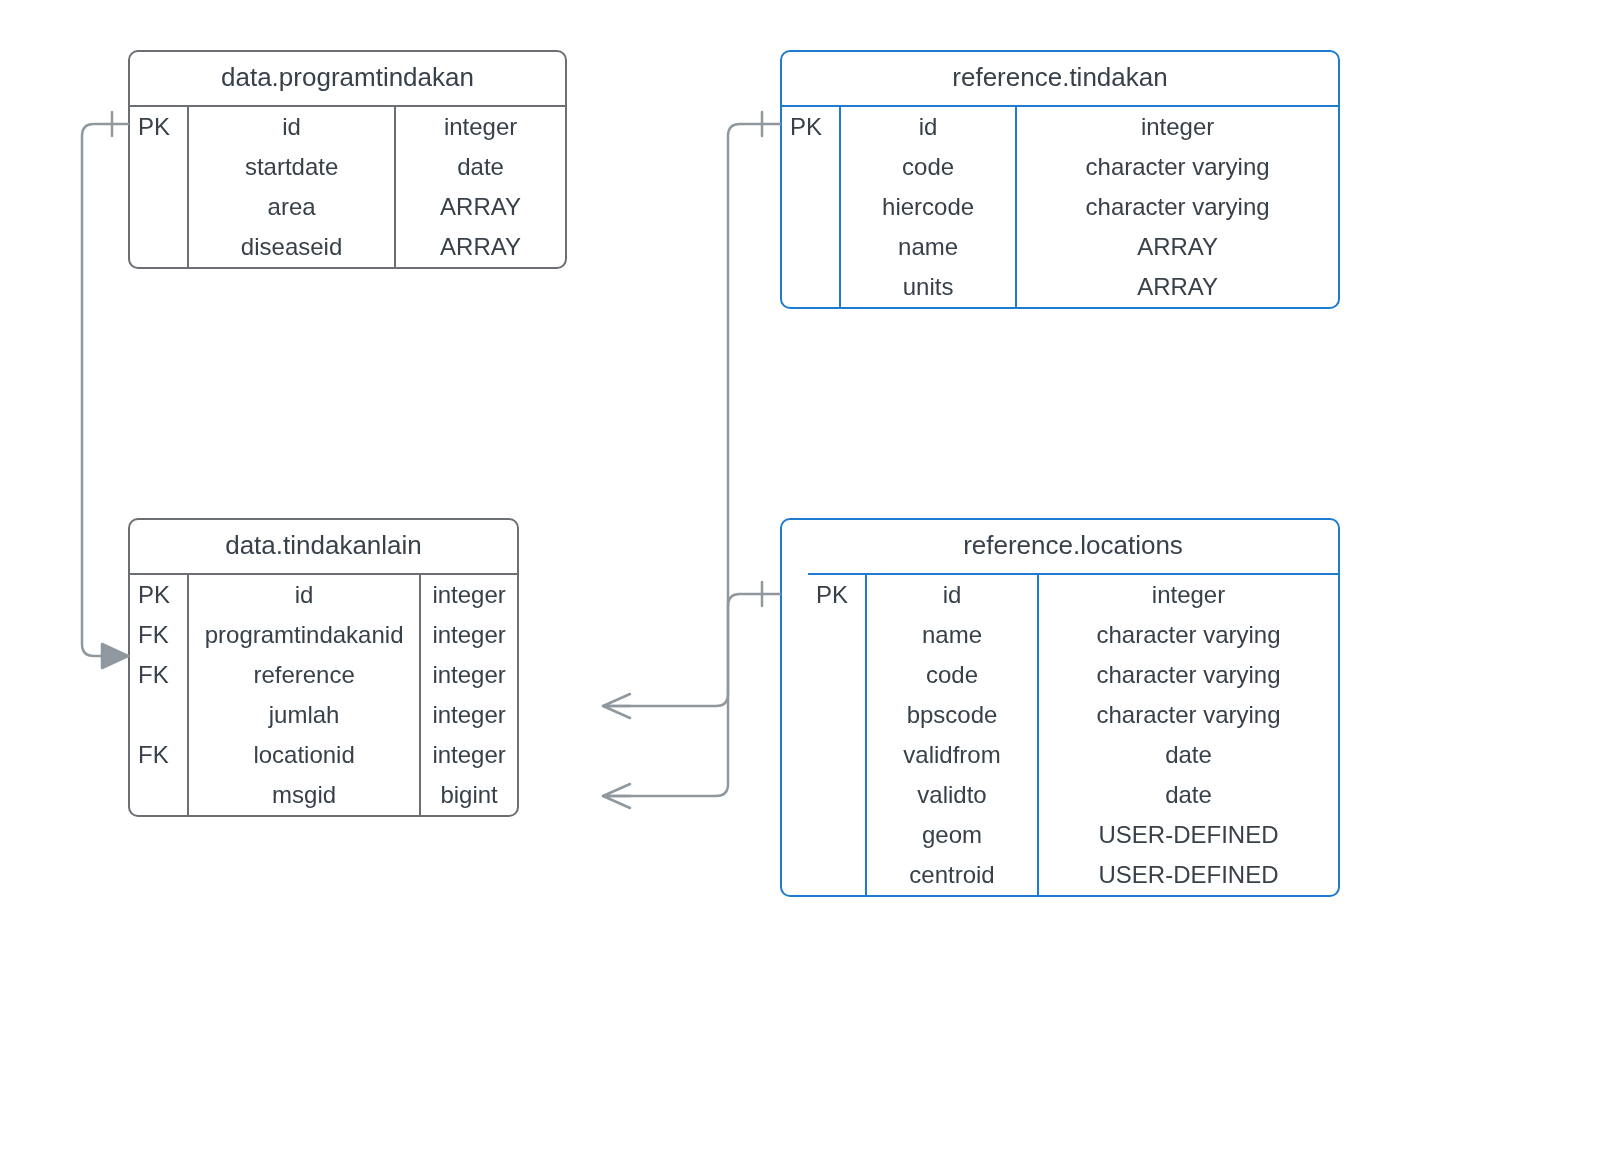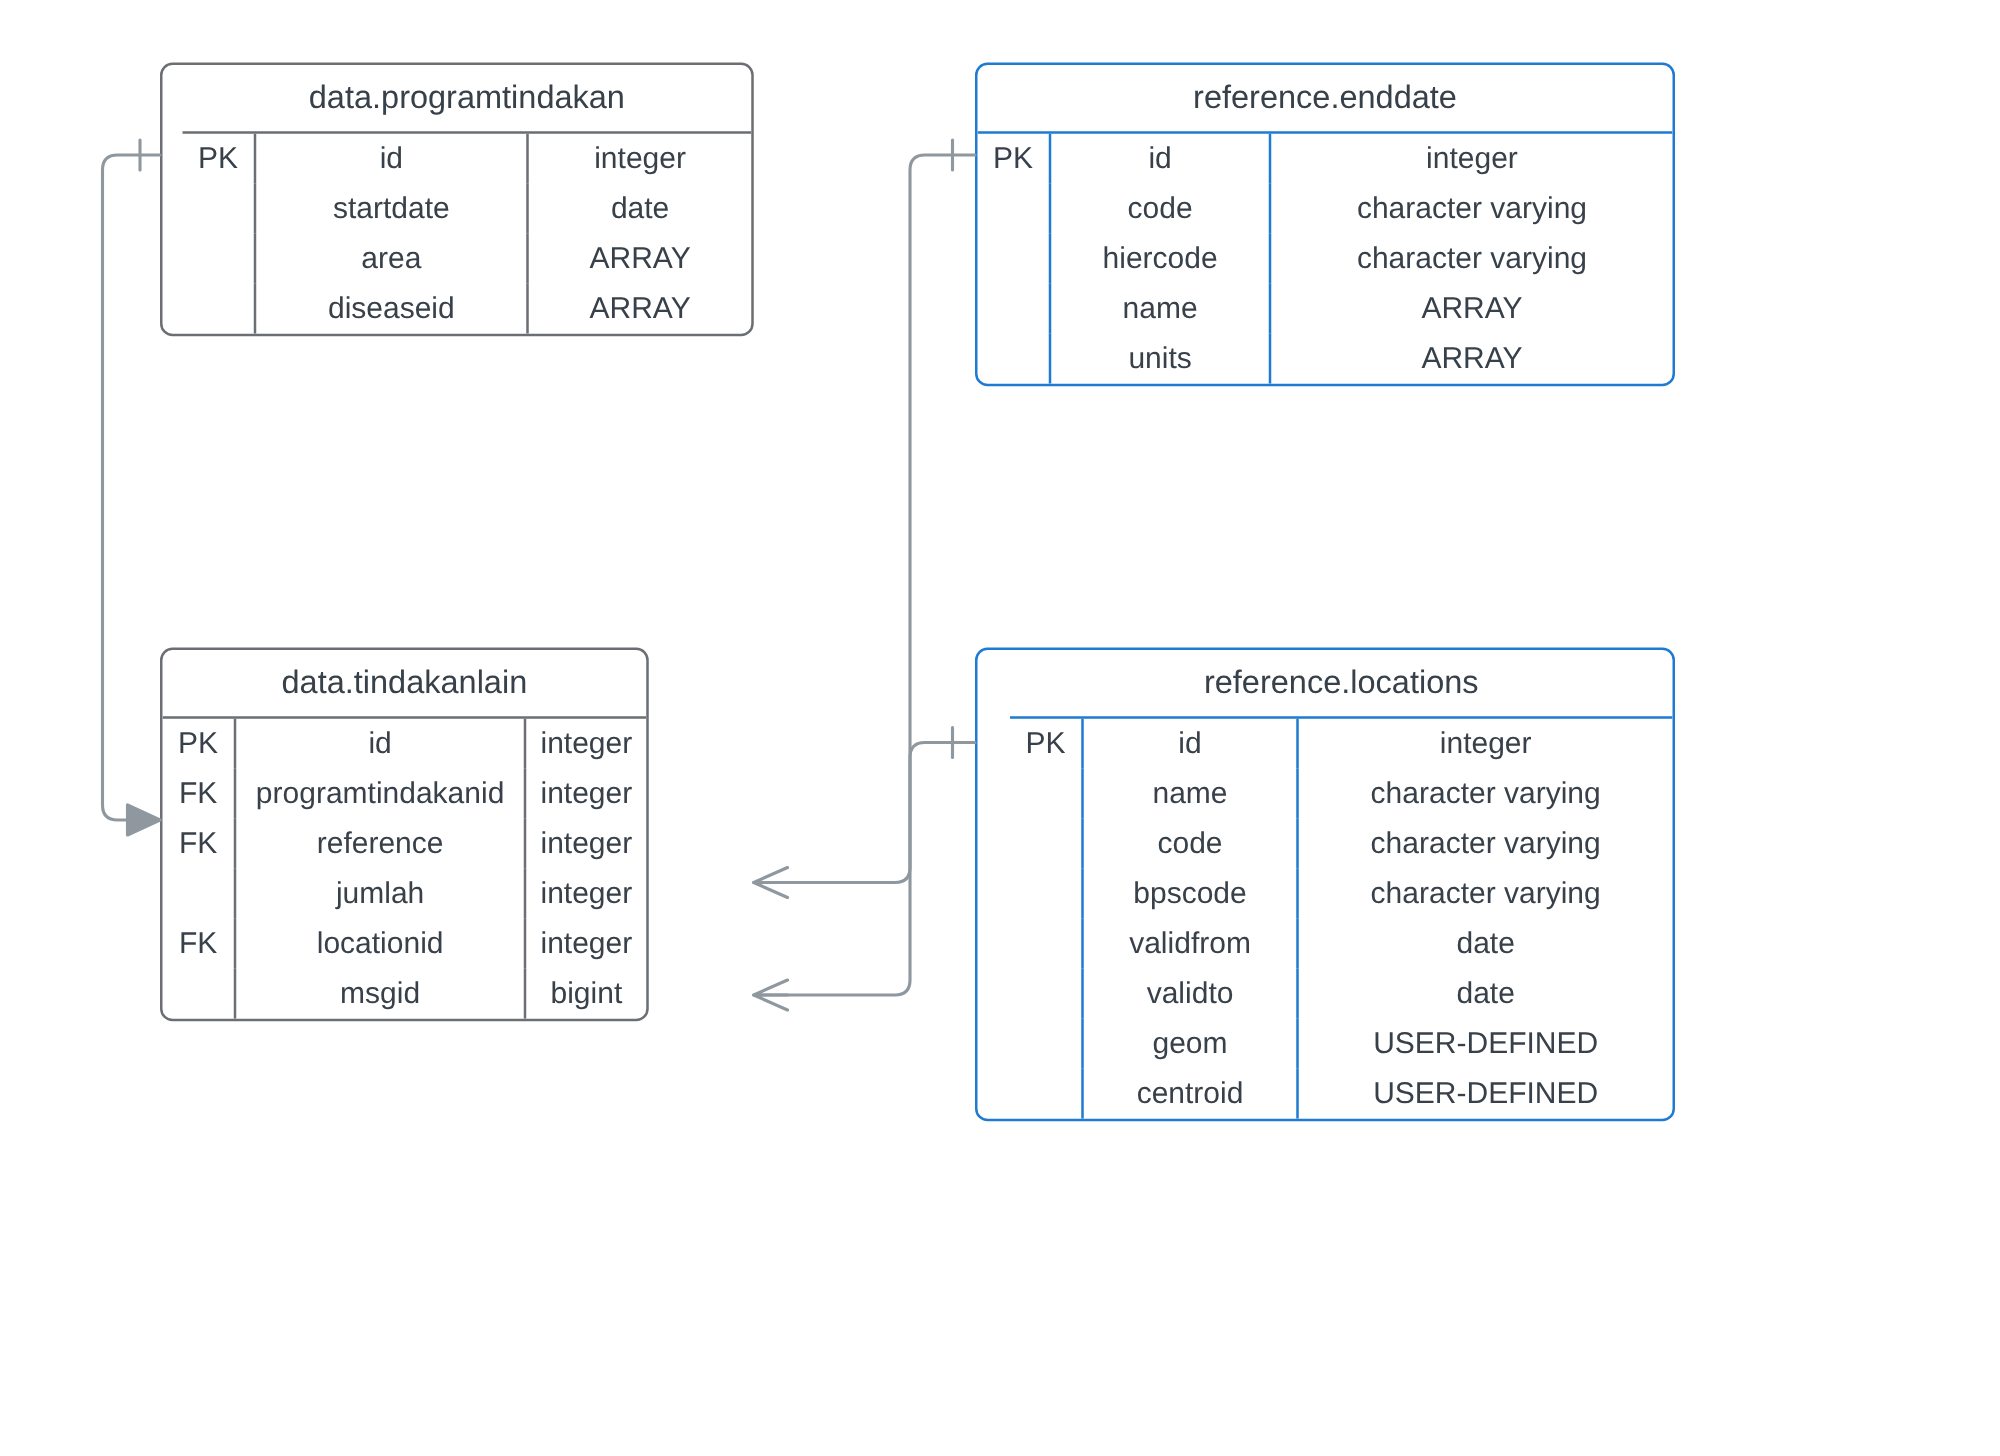--- a/index.html
+++ b/index.html
@@ -40,21 +40,21 @@
     width: 100%;
     border-collapse: collapse;
   }
   .cols td {
     font-size: 24px;
     color: #38414a;
     padding: 6px 8px;
     vertical-align: middle;
     white-space: nowrap;
   }
-  .cols td.key  { width: 58px; text-align: center; border-right: 2px solid; margin-top: 39px; }
+  .cols td.key  { width: 58px; border-right: 2px solid; margin-top: 39px; }
   .cols td.name { text-align: center; border-right: 2px solid; margin-top: 44px; }
   .cols td.type { text-align: center; }
   .entity.gray .cols td.key, .entity.gray .cols td.name { border-right-color: #6b6f73; }
   .entity.blue .cols td.key, .entity.blue .cols td.name { border-right-color: #1f7bd1; }
 
   svg.connectors {
     position: absolute;
     left: 0; top: 0;
     width: 1600px;
     height: 1165px;
@@ -70,21 +70,21 @@
   svg.connectors .crow-fill {
     fill: #8f989f;
     stroke: #8f989f;
   }
 </style>
 </head>
 <body>
 
 <div class="diagram">
 
-  <div class="entity gray" style="left:128px; top:50px; width:475px;padding-left:16px;">
+  <div class="entity gray" style="left:128px; top:50px; width:439px;">
     <div class="title">data.programtindakan</div>
     <table class="cols">
       <tbody>
           <tr>
             <td class="key">PK</td>
             <td class="name">id</td>
             <td class="type">integer</td>
           </tr>
       <tr>
             <td class="key"></td>
@@ -137,21 +137,21 @@
       <tr>
             <td class="key"></td>
             <td class="name">msgid</td>
             <td class="type">bigint</td>
           </tr>
     </tbody>
       </table>
   </div>
 
   <div class="entity blue" style="left:780px; top:50px; width:560px;">
-    <div class="title">reference.enddate</div>
+    <div class="title">reference.tindakan</div>
     <table class="cols">
       <tbody>
           <tr>
             <td class="key">PK</td>
             <td class="name">id</td>
             <td class="type">integer</td>
           </tr>
       <tr>
             <td class="key"></td>
             <td class="name">code</td>

